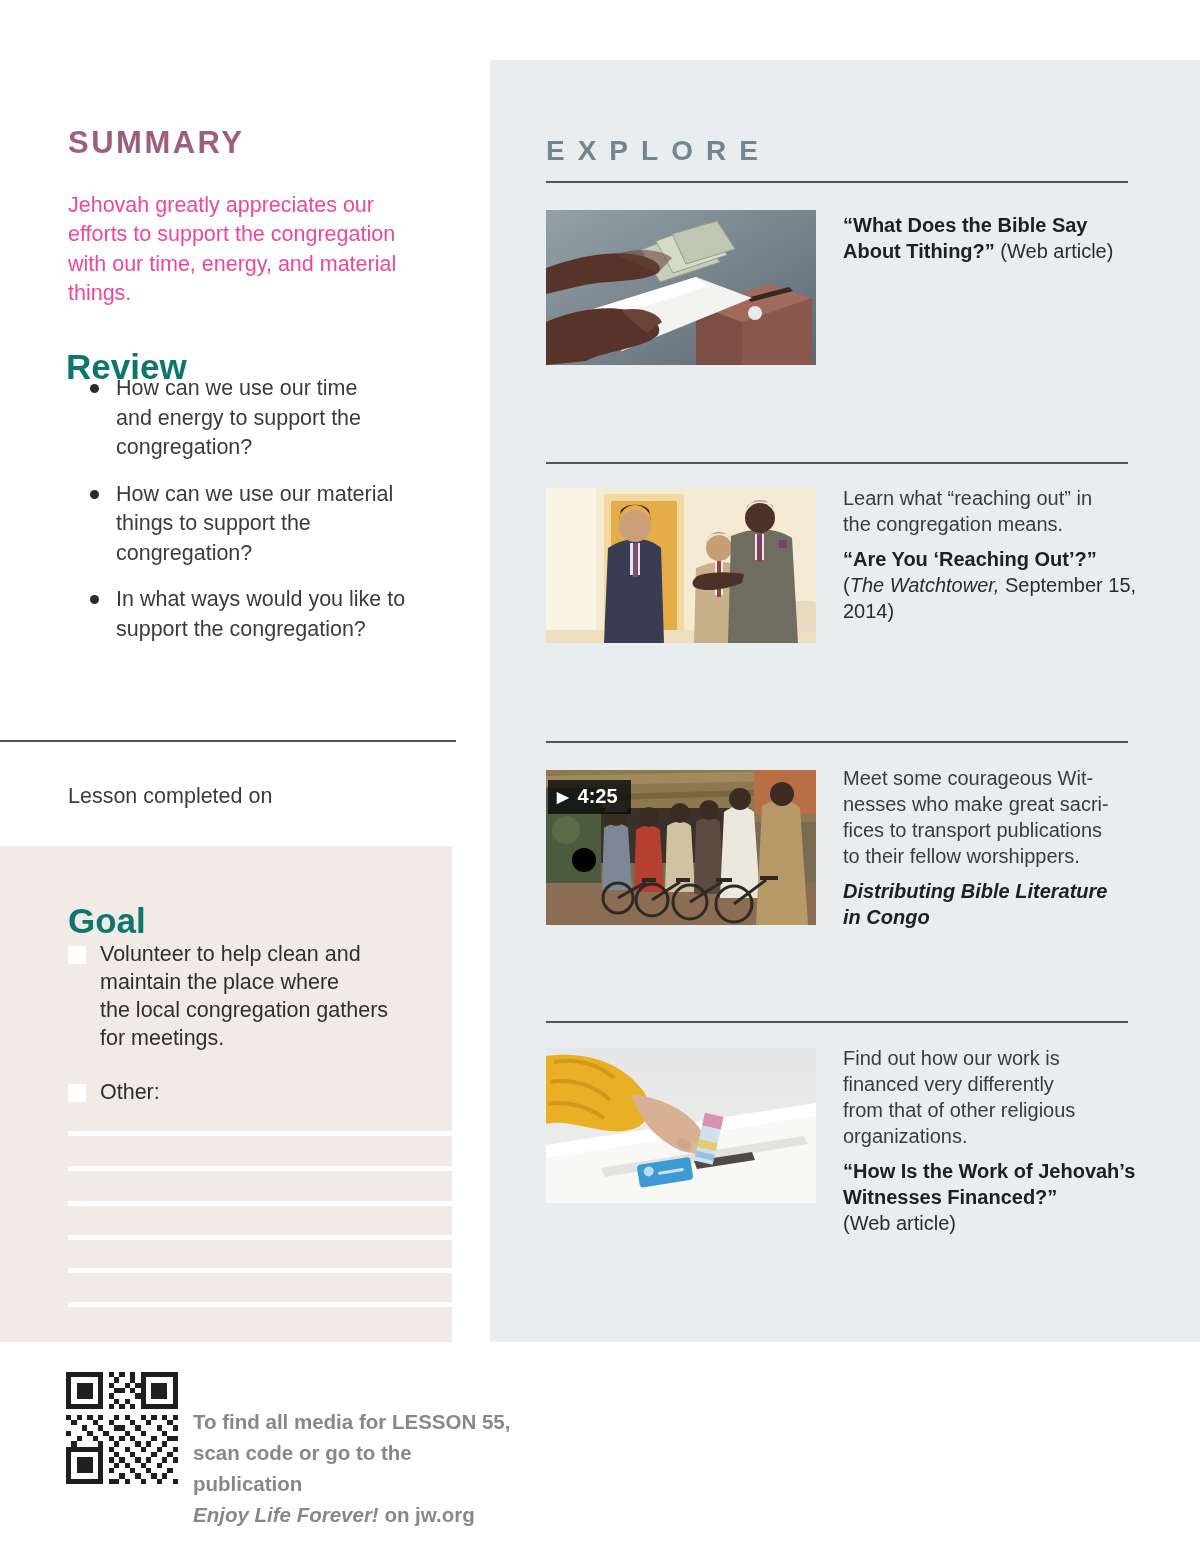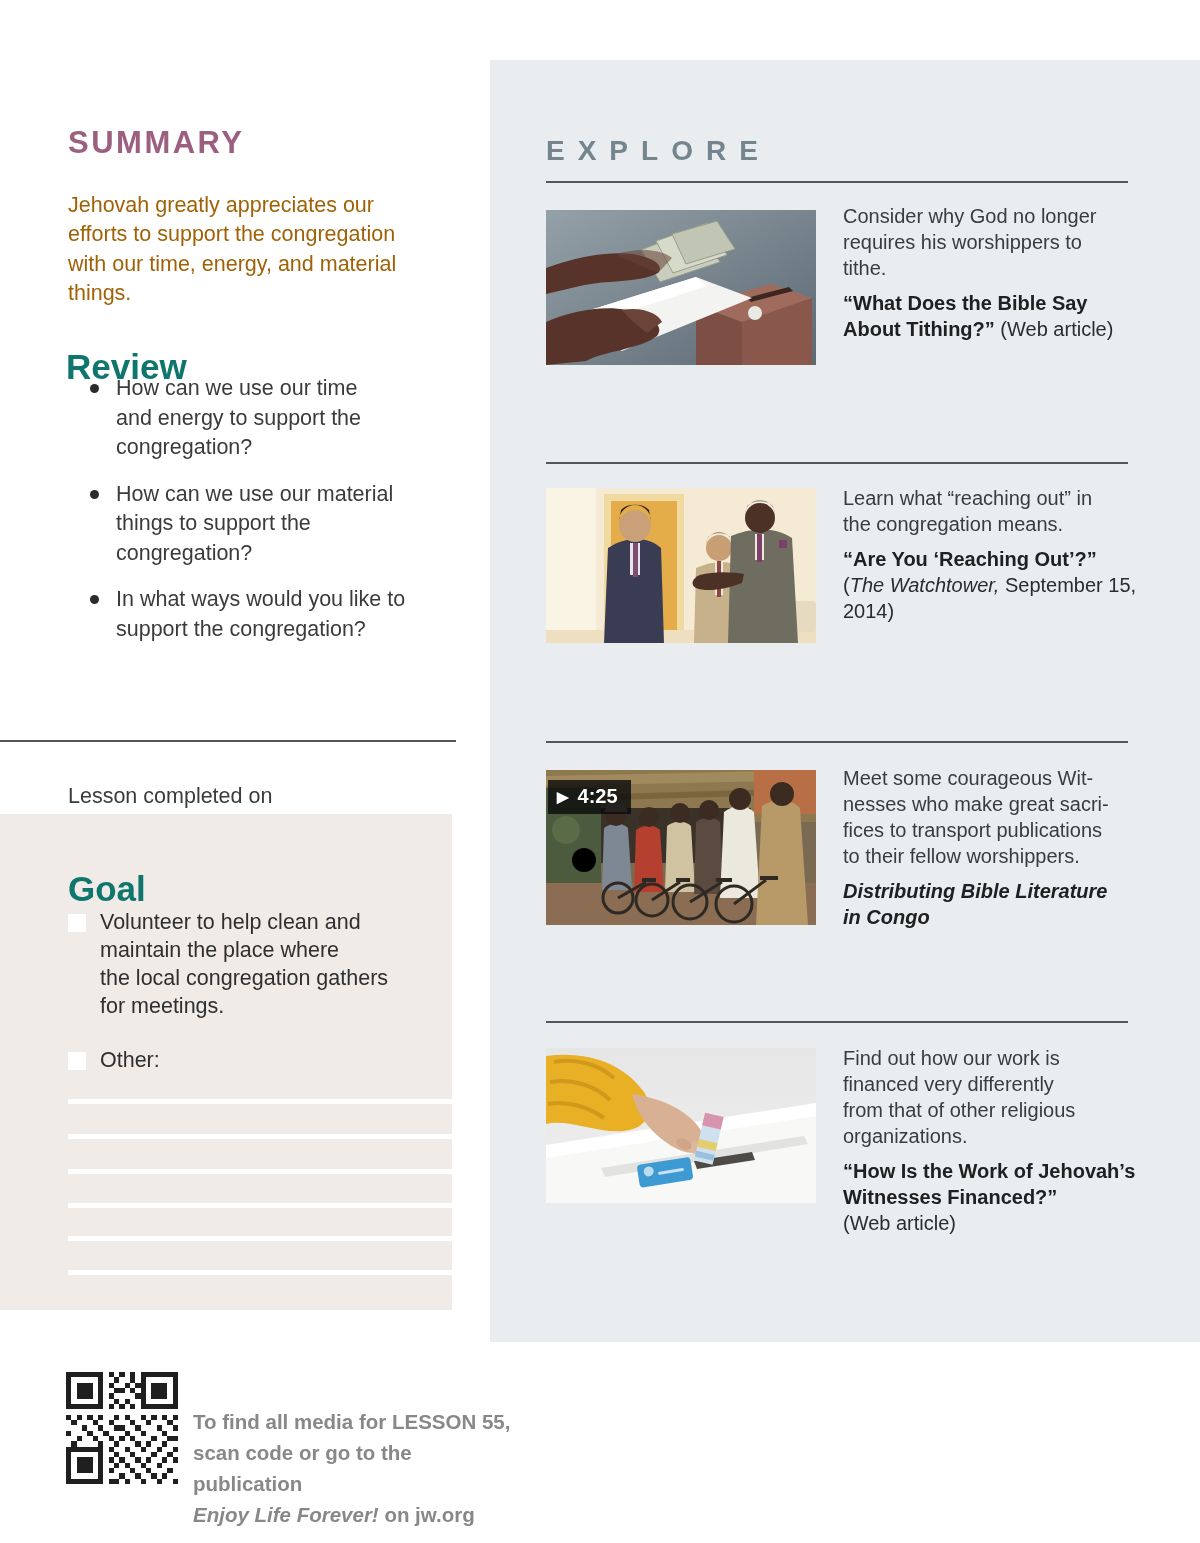--- a/index.html
+++ b/index.html
@@ -5,31 +5,31 @@
   html,body{margin:0;padding:0;background:#ffffff;}
   .page{
     position:relative;width:1200px;height:1543px;background:#ffffff;overflow:hidden;
     font-family:"Liberation Sans",sans-serif;color:#3b3b3b;
   }
   .pre{white-space:pre-line;}
   .abs{position:absolute;}
 
   
   .summary-title{left:68px;top:104px;font-size:31px;font-weight:bold;letter-spacing:2.5px;color:#9d5f80;}
-  .summary-body{left:68px;top:169px;width:400px;font-size:21.5px;line-height:29.5px;color:#a16207;}
+  .summary-body{left:68px;top:169px;width:400px;font-size:21.5px;line-height:29.5px;color:#ec4899;}
   .section-h{font-size:35px;font-weight:bold;color:#0f766e;}
   .review-title{left:66px;top:318px;}
   .review-list{left:88px;top:374px;width:360px;list-style:none;margin:0;padding:0;}
   .review-list li{position:relative;padding-left:28px;font-size:21.5px;line-height:29.5px;}
   .review-list li + li{margin-top:17px;}
   .review-list li::before{content:"";position:absolute;left:2px;top:10px;width:9px;height:9px;border-radius:50%;background:#2b2b2b;}
   .rule-left{left:0;top:740px;width:456px;height:2px;background:#54555a;}
   .lesson-label{left:68px;top:762px;font-size:21.5px;color:#3b3b3b;}
 
-  .goal-box{left:0;top:814px;width:452px;height:496px;background:#f0ebe7;}
+  .goal-box{left:0;top:846px;width:452px;height:496px;background:#f0ebe7;}
   .goal-title{left:68px;top:26px;}
   .goal-row{position:absolute;left:68px;display:flex;align-items:flex-start;}
   .goal-row-1{top:94px;width:370px;}
   .goal-row-2{top:232px;width:370px;}
   .checkbox{flex:0 0 auto;width:18px;height:18px;background:#ffffff;margin-top:6px;}
   .goal-row .lbl{margin-left:14px;font-size:21.5px;line-height:28px;color:#2f2f2f;}
   .writing-line{position:absolute;left:68px;width:388px;height:5px;background:#ffffff;}
 
   .qr{left:66px;top:1372px;width:112px;height:112px;}
   .footer-text{left:193px;top:1406px;width:330px;font-size:20.5px;line-height:31px;font-weight:bold;color:#87888a;}
@@ -78,23 +78,20 @@
         </g>
         <polygon points="25,106 150,67 206,88 76,141" fill="#f3f3f1"></polygon>
         <polygon points="25,106 150,67 161,76 38,116" fill="#ffffff"></polygon>
         <path d="M0,58 C30,47 62,41 86,44 C106,47 119,55 112,63 C94,73 58,70 34,76 L0,84 Z" fill="#573329"></path>
         <path d="M70,44 C95,37 116,40 126,48 L112,63 C95,55 80,51 70,44 Z" fill="#684237" opacity="0.55"></path>
         <path d="M0,155 L0,112 C25,101 56,95 81,100 C106,106 119,116 111,126 C95,139 58,141 40,151 Z" fill="#573329"></path>
         <path d="M76,100 C96,96 113,104 116,112 L101,123 C88,113 80,106 76,100 Z" fill="#6b4437"></path>
       </svg>
     </div>
     <div class="ex-text" style="top:143px">
-      <p class="pre" style="margin:0">Consider why God no longer
-requires his worshippers to
-tithe.</p>
       <p class="title" style="margin-bottom:0"><span>“What Does the Bible Say About Tithing?”</span><span class="roman"> (Web article)</span></p>
     </div>
 
     <div class="ex-rule" style="top:402px"></div>
     <div class="thumb" style="top:428px">
       <svg viewBox="0 0 270 155">
         <rect width="270" height="155" fill="#f5ebd5"></rect>
         <rect x="0" y="0" width="50" height="155" fill="#faf4e4"></rect>
         <rect x="58" y="6" width="80" height="149" fill="#f1da9f"></rect>
         <rect x="65" y="13" width="66" height="142" fill="#e5ad49"></rect>

